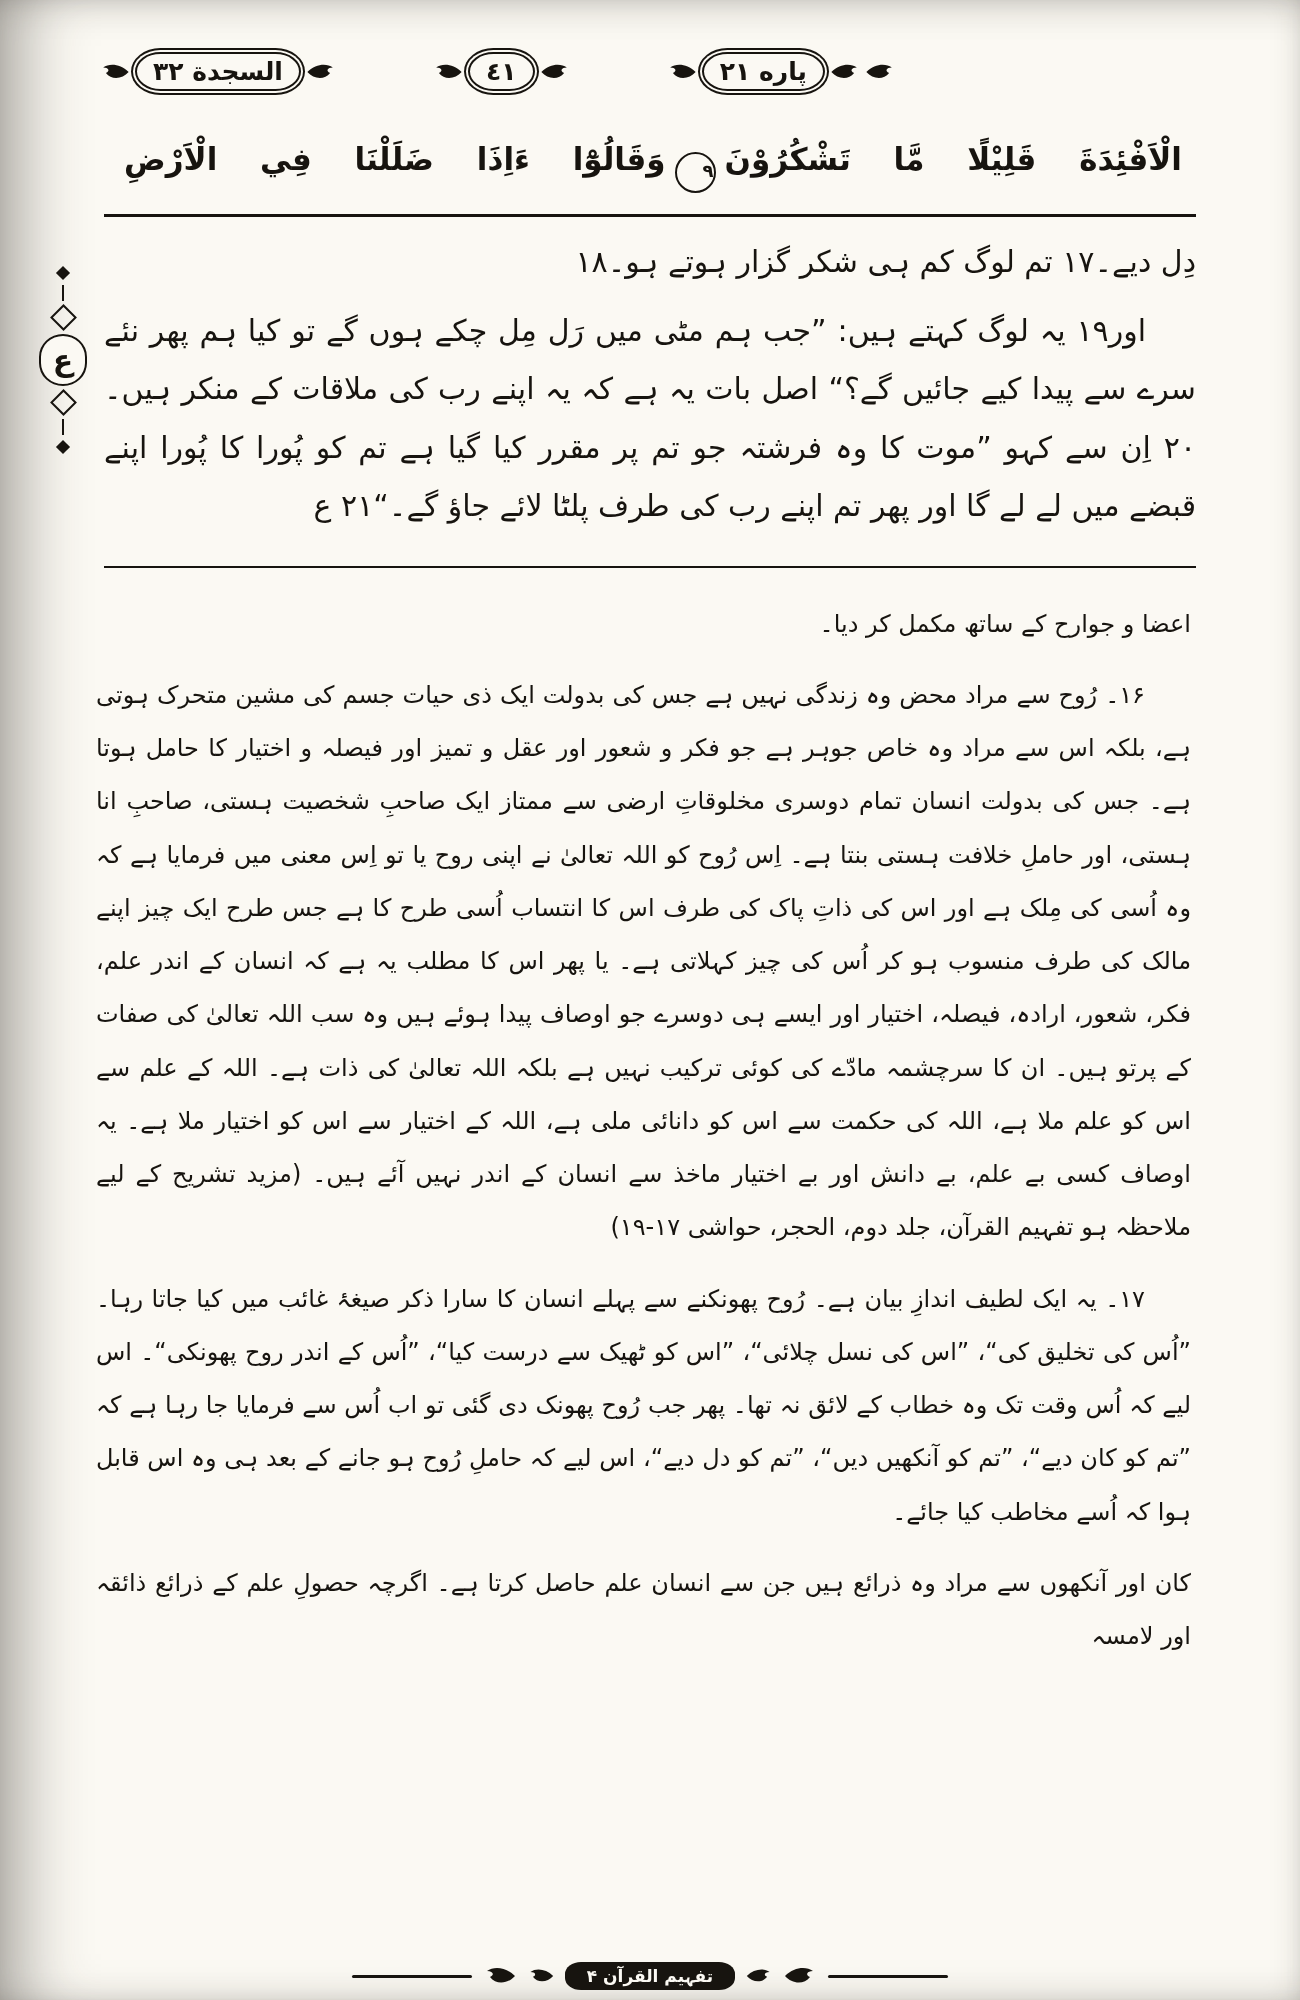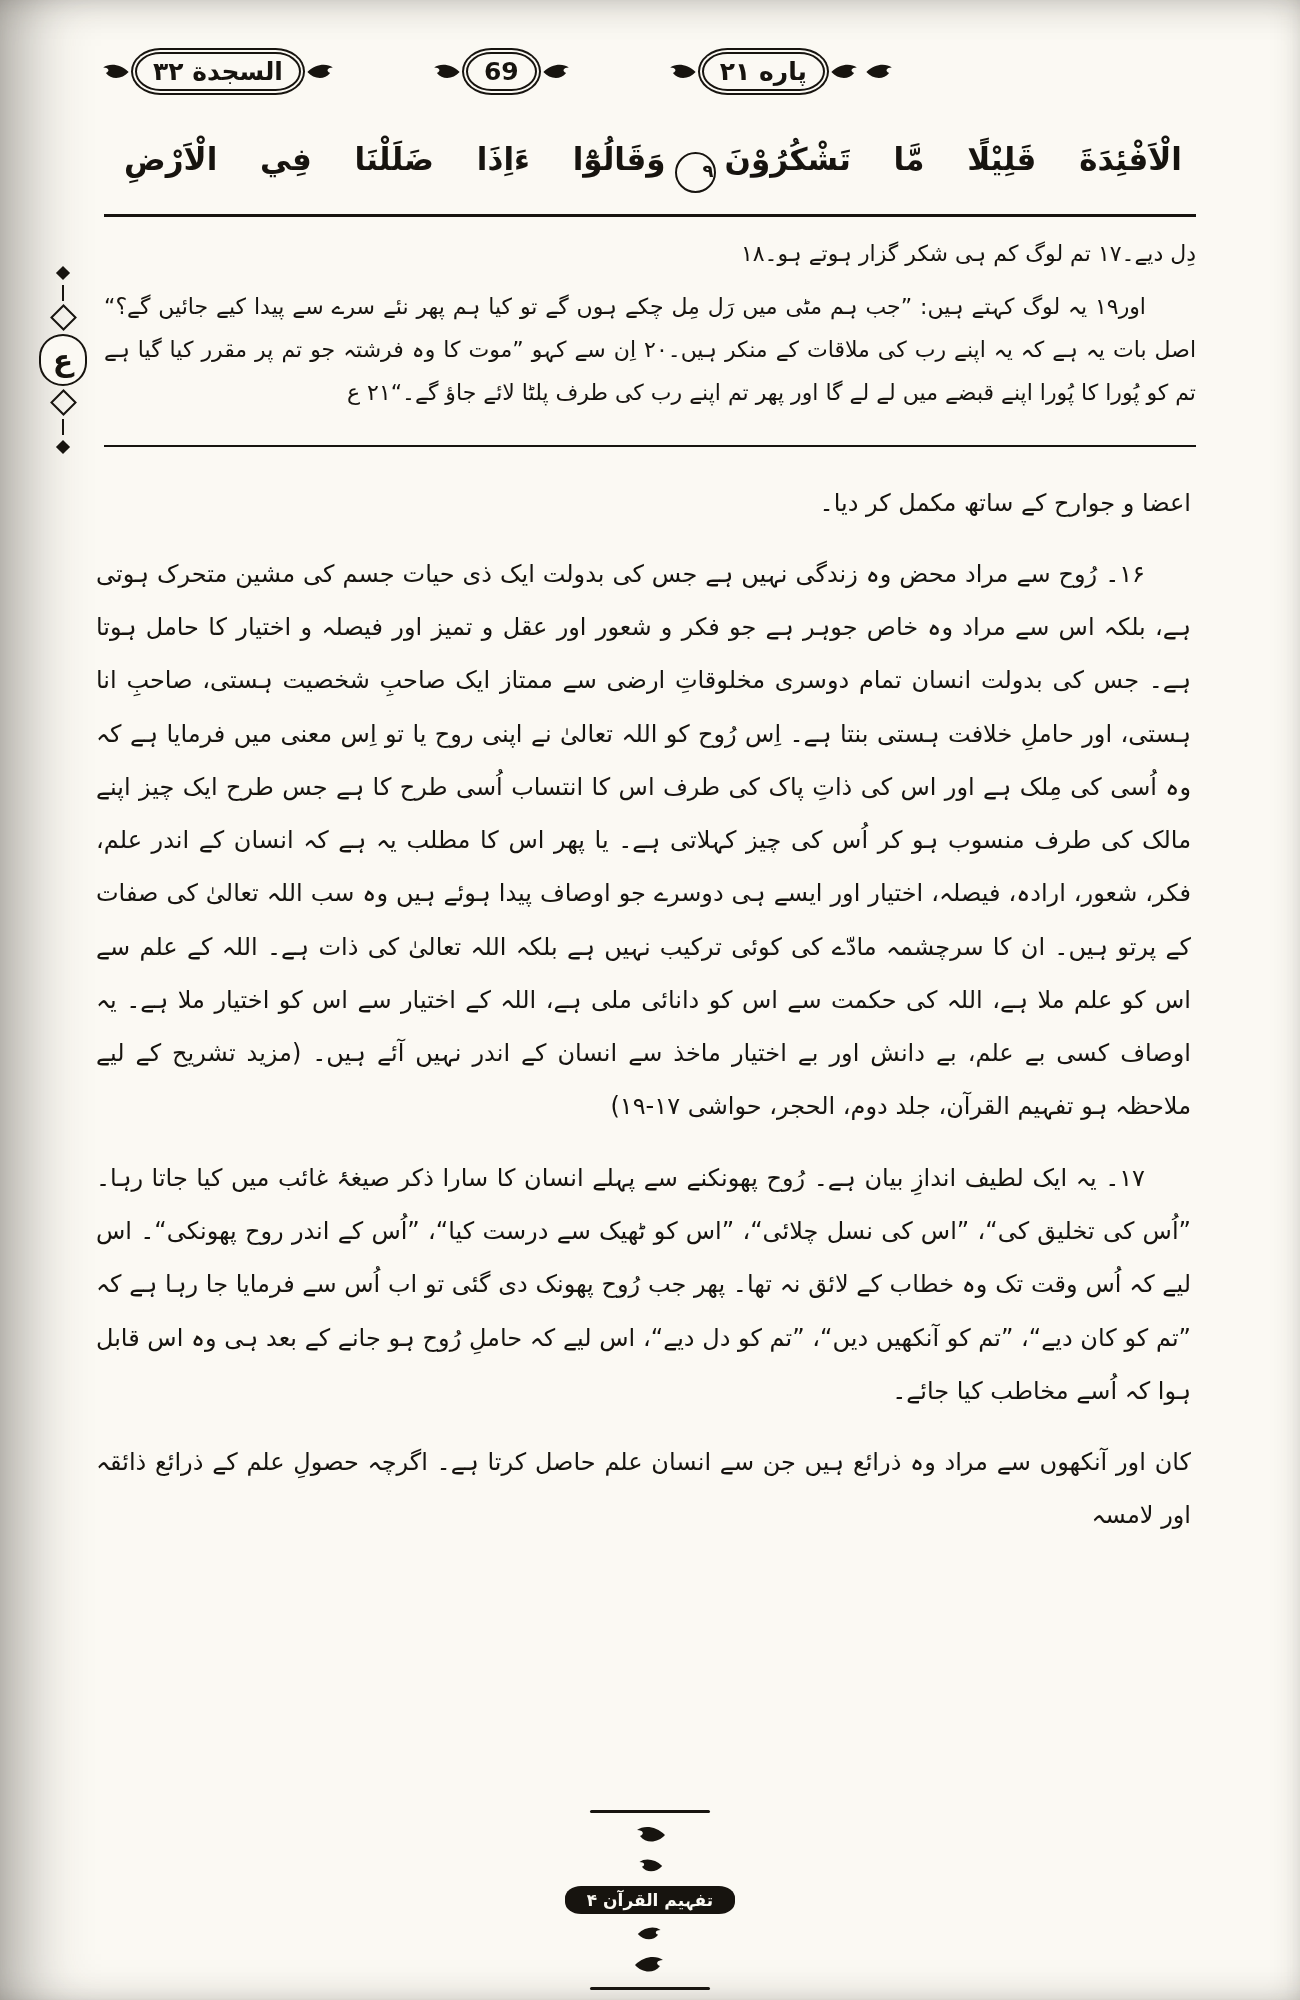--- a/index.html
+++ b/index.html
@@ -89,21 +89,21 @@
   .stem{width:2.5px;height:16px;background:#17140f;}
 
   
   .rule{border:0;border-top:3.2px solid #17140f;margin:14px 104px 0 104px;}
   .rule--thin{border-top:2.2px solid #17140f;margin-top:30px;}
 
   
   .translation{
     direction:rtl;
     margin:16px 104px 0 104px;
-    font-size:22px;
+    font-size:30px;
     line-height:1.95;
     text-align:justify;
   }
   .trans-p{margin:0 0 10px 0;}
   .trans-p.indent{text-indent:50px;}
 
   
   .commentary{
     direction:rtl;
     margin:30px 92px 0 96px;
@@ -113,21 +113,21 @@
   }
   .comm-p{margin:0 17px 18px 0;}
   .comm-p.note{text-indent:46px;}
 
   
   .page-footer{
     position:absolute;
     left:0;right:0;bottom:10px;
     display:flex;justify-content:center;
   }
-  .footer-band{display:flex;align-items:center;gap:11px;flex-direction:column;}
+  .footer-band{display:flex;align-items:center;gap:11px;}
   .footer-line{width:120px;height:3px;background:#17140f;border-radius:2px;}
   .footer-title{
     direction:rtl;
     background:#17140f;color:#fbf9f3;
     font-size:17px;font-weight:700;
     padding:4px 22px;
     border-radius:16px/12px;
     white-space:nowrap;
   }
 </style>
@@ -144,21 +144,21 @@
       <span class="badge-core">السجدة ٣٢</span>
       <svg class="curl flip" viewBox="0 0 32 22" width="30" height="20">
           <path d="M31 11 C22 2 10 1 3 6 C9 6 11 10 6 12 C12 20 24 19 31 11 Z" fill="#17140f"></path>
         </svg>
     </div>
 
     <div class="badge">
       <svg class="curl" viewBox="0 0 32 22" width="30" height="20">
           <path d="M31 11 C22 2 10 1 3 6 C9 6 11 10 6 12 C12 20 24 19 31 11 Z" fill="#17140f"></path>
         </svg>
-      <span class="badge-core">69</span>
+      <span class="badge-core">٤١</span>
       <svg class="curl flip" viewBox="0 0 32 22" width="30" height="20">
           <path d="M31 11 C22 2 10 1 3 6 C9 6 11 10 6 12 C12 20 24 19 31 11 Z" fill="#17140f"></path>
         </svg>
     </div>
 
     <div class="badge">
       <svg class="curl" viewBox="0 0 32 22" width="30" height="20">
           <path d="M31 11 C22 2 10 1 3 6 C9 6 11 10 6 12 C12 20 24 19 31 11 Z" fill="#17140f"></path>
         </svg>
       <span class="badge-core">پاره ٢١</span>

